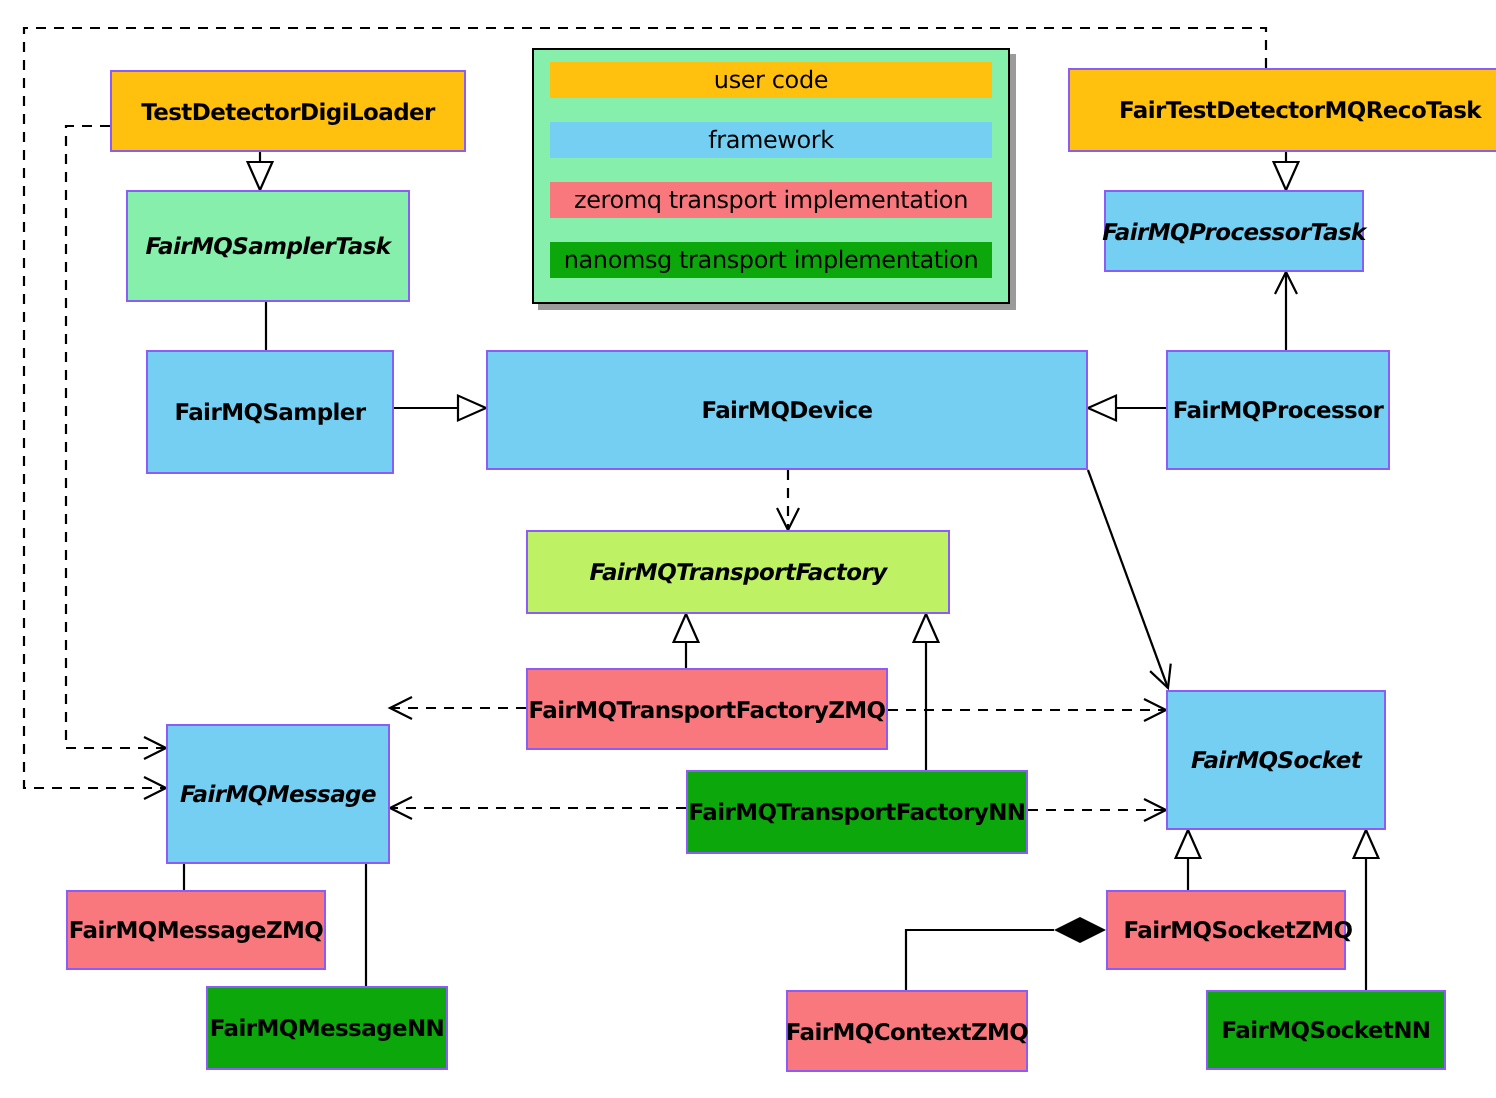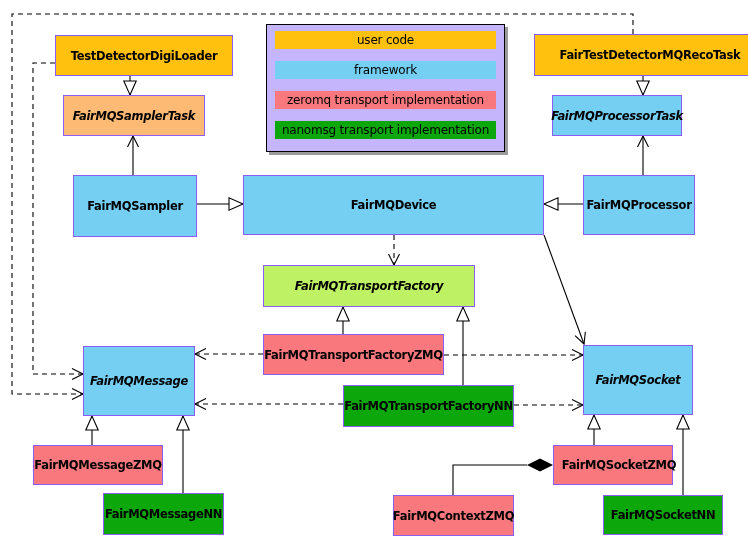--- a/index.html
+++ b/index.html
@@ -9,21 +9,21 @@
   }
   svg.wires{position:absolute;left:0;top:0;width:748px;height:549px;}
   .node{
     position:absolute;box-sizing:border-box;border:1px solid #8b5cf6;
     display:flex;align-items:center;justify-content:center;text-align:center;
     font-weight:bold;font-size:11.5px;letter-spacing:-0.3px;color:#000;
     white-space:nowrap;z-index:2;
   }
   .abstract{font-style:italic;}
   .legend{
-    position:absolute;box-sizing:border-box;background:#c4b5fd;border:1px solid #000;
+    position:absolute;box-sizing:border-box;background:#86efac;border:1px solid #000;
     box-shadow:3px 3px 0 #9b9b9b;
     display:flex;flex-direction:column;gap:12px;padding:6px 8px 8px 8px;z-index:2;
   }
   .legend-item{
     height:18px;display:flex;align-items:center;justify-content:center;
     font-size:12px;color:#000;letter-spacing:-0.2px;
   }
 </style>
 </head>
 <body>
@@ -63,32 +63,32 @@
     <path d="M55,63 L33,63 L33,374 L83,374" fill="none" stroke="#000" stroke-width="1.1" stroke-dasharray="5,4" marker-end="url(#open)"></path>
     <path d="M633,34 L633,14 L12,14 L12,394 L83,394" fill="none" stroke="#000" stroke-width="1.1" stroke-dasharray="5,4" marker-end="url(#open)"></path>
 
     <path d="M453,495 L453,465 L527,465" fill="none" stroke="#000" stroke-width="1.1"></path>
     <polygon points="527,465 540,458.5 553,465 540,471.5" fill="#000"></polygon>
   </svg>
 
   <div class="node" style="left: 55px; top: 35px; width: 178px; height: 41px; background-color: rgb(255, 193, 14);">TestDetectorDigiLoader</div>
   <div class="node" style="left: 534px; top: 34px; width: 232px; height: 42px; background-color: rgb(255, 193, 14);">FairTestDetectorMQRecoTask</div>
 
-  <div class="node abstract" style="left: 63px; top: 95px; width: 142px; height: 41px; background-color: #fdba74;">FairMQSamplerTask</div>
+  <div class="node abstract" style="left: 63px; top: 95px; width: 142px; height: 56px; background-color: #86efac;">FairMQSamplerTask</div>
   <div class="node abstract" style="left: 552px; top: 95px; width: 130px; height: 41px; background-color: rgb(116, 207, 242);">FairMQProcessorTask</div>
 
   <div class="node" style="left: 73px; top: 175px; width: 124px; height: 62px; background-color: rgb(116, 207, 242);">FairMQSampler</div>
   <div class="node" style="left: 243px; top: 175px; width: 301px; height: 60px; background-color: rgb(116, 207, 242);">FairMQDevice</div>
   <div class="node" style="left: 583px; top: 175px; width: 112px; height: 60px; background-color: rgb(116, 207, 242);">FairMQProcessor</div>
 
   <div class="node abstract" style="left: 263px; top: 265px; width: 212px; height: 42px; background-color: #bef264;">FairMQTransportFactory</div>
   <div class="node" style="left: 263px; top: 334px; width: 181px; height: 41px; background-color: rgb(248, 120, 125);">FairMQTransportFactoryZMQ</div>
   <div class="node" style="left: 343px; top: 385px; width: 171px; height: 42px; background-color: rgb(11, 167, 11);">FairMQTransportFactoryNN</div>
 
-  <div class="node abstract" style="left: 83px; top: 346px; width: 112px; height: 70px; background-color: rgb(116, 207, 242);">FairMQMessage</div>
+  <div class="node abstract" style="left: 83px; top: 362px; width: 112px; height: 70px; background-color: rgb(116, 207, 242);">FairMQMessage</div>
   <div class="node abstract" style="left: 583px; top: 345px; width: 110px; height: 70px; background-color: rgb(116, 207, 242);">FairMQSocket</div>
 
   <div class="node" style="left: 33px; top: 445px; width: 130px; height: 40px; background-color: rgb(248, 120, 125);">FairMQMessageZMQ</div>
   <div class="node" style="left: 103px; top: 493px; width: 121px; height: 42px; background-color: rgb(11, 167, 11);">FairMQMessageNN</div>
 
   <div class="node" style="left: 553px; top: 445px; width: 120px; height: 40px; background-color: rgb(248, 120, 125); padding-left: 12px;">FairMQSocketZMQ</div>
   <div class="node" style="left: 603px; top: 495px; width: 120px; height: 40px; background-color: rgb(11, 167, 11);">FairMQSocketNN</div>
   <div class="node" style="left: 393px; top: 495px; width: 121px; height: 41px; background-color: rgb(248, 120, 125);">FairMQContextZMQ</div>
 
   <div class="legend" style="left:266px;top:24px;width:239px;height:128px">

